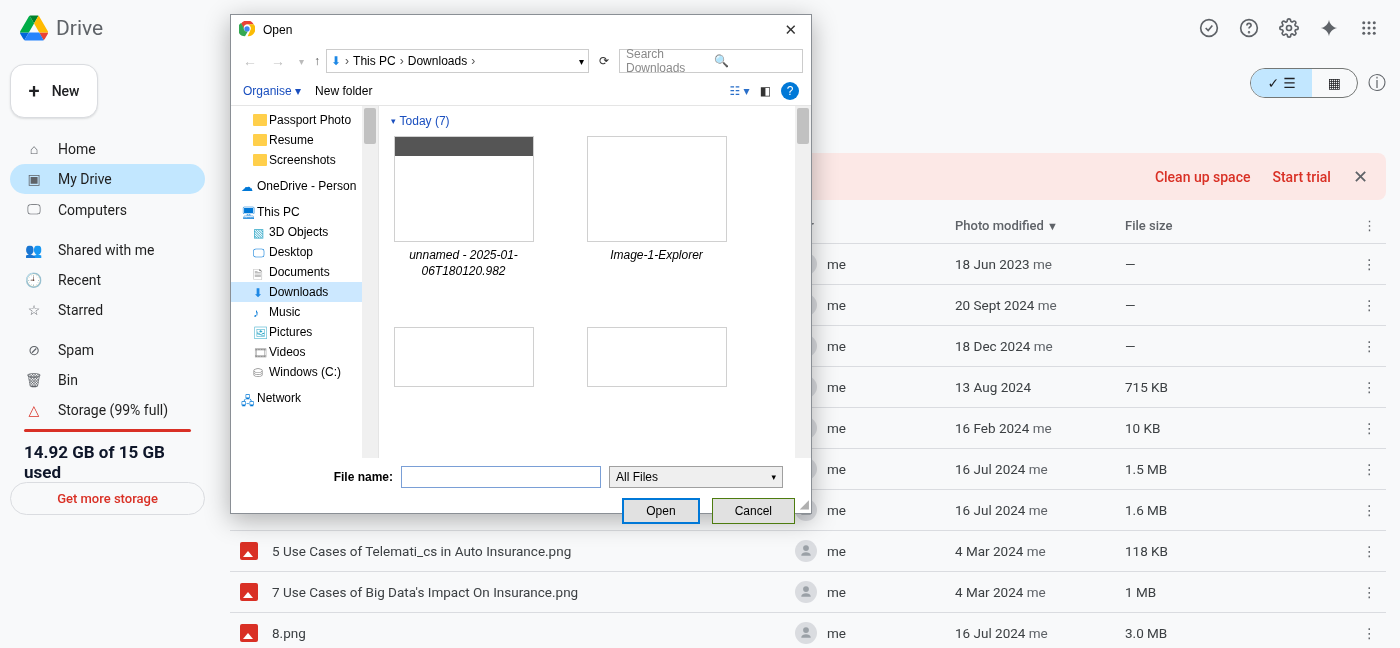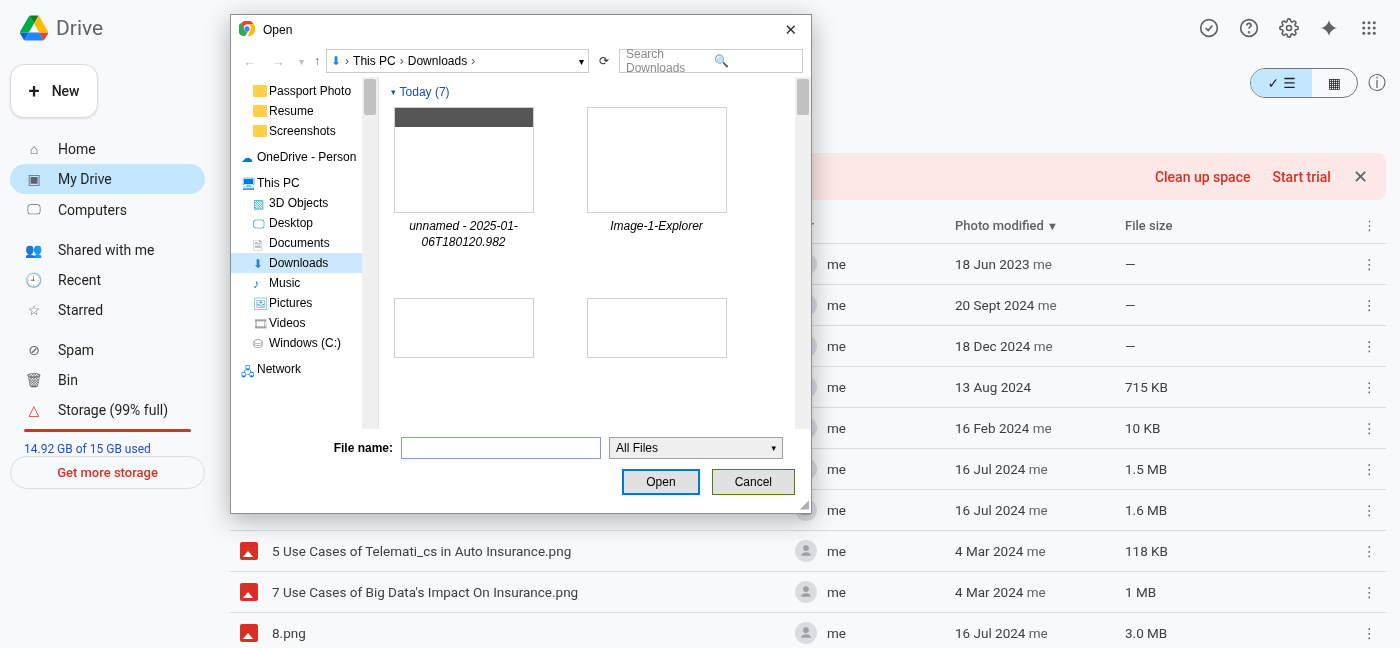--- a/index.html
+++ b/index.html
@@ -12,21 +12,21 @@
   .topicons .ic { width:22px; height:22px; display:flex; align-items:center; justify-content:center; cursor:pointer;}
   
   .sidebar { position:absolute; left:0; top:56px; width:215px; padding:8px 10px; }
   .newbtn { background:#fff; border:1px solid #dadce0; border-radius:14px; padding:14px 22px; display:flex; align-items:center; gap:12px; font-size:14px; font-weight:500; box-shadow:0 1px 2px rgba(60,64,67,.15); cursor:pointer; width:88px; justify-content:center;}
   .nav { margin-top:16px; display:flex; flex-direction:column; }
   .nav-item { display:flex; align-items:center; gap:14px; padding:7px 14px; border-radius:20px; color:#1f1f1f; cursor:pointer; font-size:14px;}
   .nav-item.active { background:#c2e7ff; }
   .nav-item .ic { width:20px; color:#5f6368; display:flex; justify-content:center;}
   .nav-sep { height:10px; }
   .storage-bar { height:3px; background:#d93025; margin:4px 14px 10px; border-radius:2px;}
-  .storage-txt { padding:0 14px; font-size:12px; color:#1d4ed8;}
+  .storage-txt { padding:0 14px; font-size:17px; color:#0f172a;font-weight:bold;}
   .getmore { border:1px solid #dadce0; border-radius:20px; padding:8px 12px; color:#d93025; font-weight:500; text-align:center; cursor:pointer; font-size:13px;}
   
   .main { position:absolute; left:230px; top:63px; right:14px;}
   .viewbar { display:flex; align-items:center; justify-content:flex-end; gap:10px; height:40px; }
   .seg { display:flex; border:1px solid #747775; border-radius:20px; overflow:hidden;}
   .seg div{ padding:6px 16px; display:flex; align-items:center; gap:4px;}
   .seg .on{ background:#c2e7ff;}
   .info-ic{font-size:18px;color:#5f6368;cursor:pointer;}
   .banner { margin-top:50px; background:#fce8e6; border-radius:8px; padding:13px 18px; display:flex; align-items:center; font-size:14px; color:#3c4043;}
   .banner .links{margin-left:auto;display:flex;gap:22px;align-items:center;}
@@ -405,20 +405,29 @@
       <span>Downloads</span>
       <span class="sep">›</span>
       <span style="margin-left:auto;font-size:10px;">▾</span>
     </div>
     <span class="refresh">⟳</span>
     <div class="searchbox">
       <span>Search Downloads</span>
       <span>🔍</span>
     </div>
   </div>
+  <div class="toolbar">
+    <span class="org"><span>Organise</span> ▾</span>
+    <span>New folder</span>
+    <div class="right">
+      <span class="iconbtn" style="color:#2a6fc9;">☷ ▾</span>
+      <span class="iconbtn">◧</span>
+      <span class="helpcircle">?</span>
+    </div>
+  </div>
   <div class="dlg-body">
     <div class="tree">
       <div class="scrollbar">
           <div class="th"></div>
         </div>
       <div class="tree-inner">
         <div class="tn">
             <span class="tf"></span>
             <span>Passport Photo</span>
           </div>

